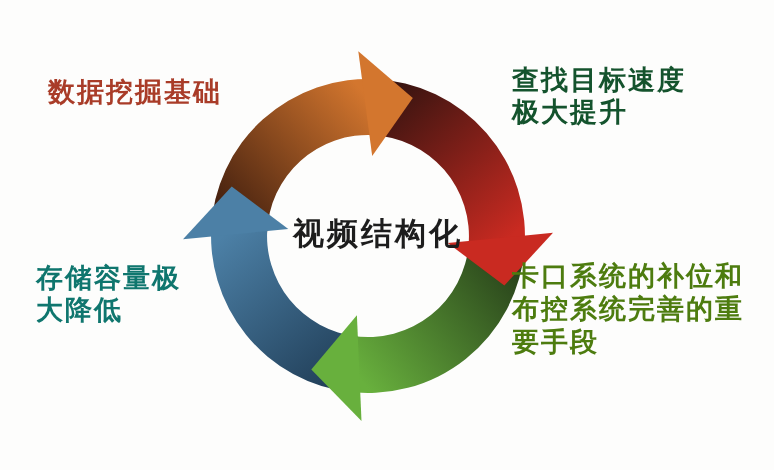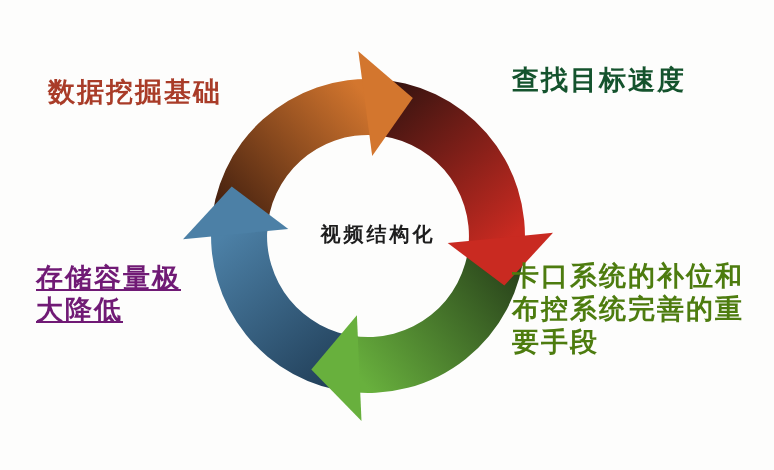--- a/index.html
+++ b/index.html
@@ -29,21 +29,21 @@
   .lbl-tl { left: 48px;  top: 76px;  }
   .lbl-tr { left: 512px; top: 64px;  }
   .lbl-bl { left: 36px;  top: 262px; }
   .lbl-br { left: 512px; top: 260px; line-height: 33px; }
   .center-lbl {
     position: absolute;
     left: 378px; top: 234px;
     transform: translate(-50%, -50%);
     color: #1d1d1d;
     font-weight: 600;
-    font-size: 20px;
+    font-size: 31px;
     letter-spacing: 3px;
     white-space: nowrap;
   }
 </style>
 </head>
 <body style="background: rgb(253, 253, 252);">
 
 <div class="stage">
 
   <svg class="ring-svg" id="ring-svg" width="774" height="470" viewBox="0 0 774 470">
@@ -74,23 +74,24 @@
       <polygon points="361.5,420.9 311.3,369.5 356.9,315.2" fill="#68b03d"></polygon>
       <polygon points="183.0,239.2 231.7,186.4 288.3,229.0" fill="#4c80a6"></polygon>
     </svg>
 
   <div class="lbl lbl-tl" style="color: rgb(169, 60, 40);">
     <div>数据挖掘基础</div>
   </div>
 
   <div class="lbl lbl-tr" style="color: #14532d;">
     <div>查找目标速度</div>
+    <div>极大提升</div>
   </div>
 
-  <div class="lbl lbl-bl" style="color: #701a75; text-decoration: underline;">
+  <div class="lbl lbl-bl" style="color: #0f766e;">
     <div>存储容量极</div>
     <div>大降低</div>
   </div>
 
   <div class="lbl lbl-br" style="color: #4d7c0f;">
     <div>卡口系统的补位和</div>
     <div>布控系统完善的重</div>
     <div>要手段</div>
   </div>
 

